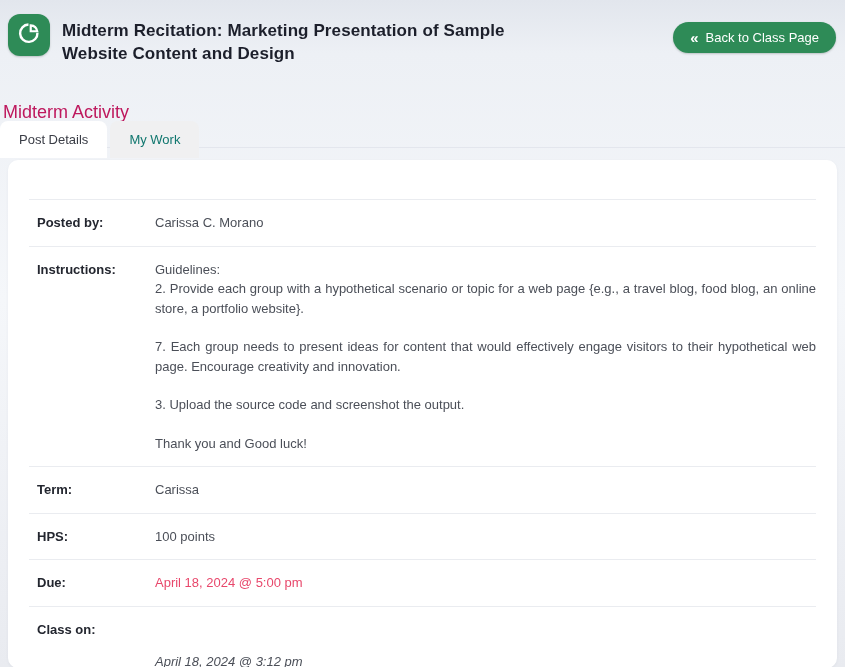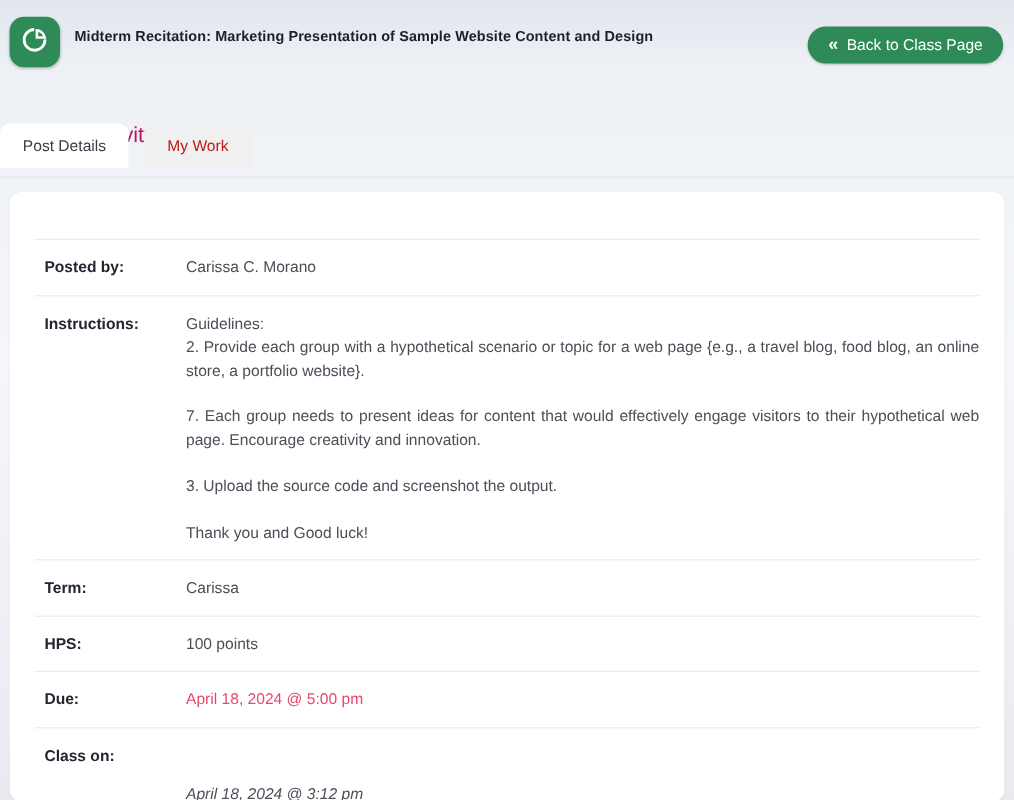--- a/index.html
+++ b/index.html
@@ -15,21 +15,21 @@
   
   .app-icon{
     position:absolute; left:8px; top:14px; width:42px; height:42px;
     background:var(--green,#2e8b57); border-radius:12px;
     display:flex; align-items:center; justify-content:center;
     box-shadow:0 1px 2px rgba(40,60,50,.25);
   }
   .app-icon svg{ width:26px; height:26px; }
   .page-title{
     position:absolute; left:62px; top:19px; width:485px;
-    font-size:12px; font-weight:700; line-height:23px; color:#1c1f2b;
+    font-size:17px; font-weight:700; line-height:23px; color:#1c1f2b;
     letter-spacing:.1px;
   }
   .page-subtitle{
     position:absolute; left:3px; top:66px;
     font-size:18px; color:#be185d;margin-top:36px;
   }
   .back-button{
     position:absolute; right:9px; top:22px; height:31px;
     display:inline-flex; align-items:center; gap:7px;
     padding:0 17px; border:none; cursor:pointer;
@@ -38,25 +38,25 @@
     box-shadow:0 1px 2px rgba(40,60,50,.25);
   }
   .back-button .chevrons{ font-size:15px; font-weight:700; line-height:1; }
 
   
   .tabbar-line{
     position:absolute; left:0; right:0; top:147px; height:1px;
     background:#e3e6ed;
   }
   .tabs{
-    position:absolute; left:0; top:103px; display:flex; gap:13px;
+    position:absolute; left:0; top:121px; display:flex; gap:3px;
   }
   .tab{
     height:37px; display:flex; align-items:center;
-    padding:0 19px; font-size:13px; color:#b91c1c;
+    padding:0 19px; font-size:13px; color:#0f766e;
     border-radius:8px 8px 0 0; cursor:pointer; background:#f0f0f1;
   }
   .tab.active{ background:#ffffff; color:#3a3d46; }
 
   
   .card{
     position:absolute; left:8px; right:8px; top:160px; height:508px;
     background:#fff; border-radius:10px;
     box-shadow:0 1px 3px rgba(56,71,109,.06);
     padding:39px 21px 0 21px;

